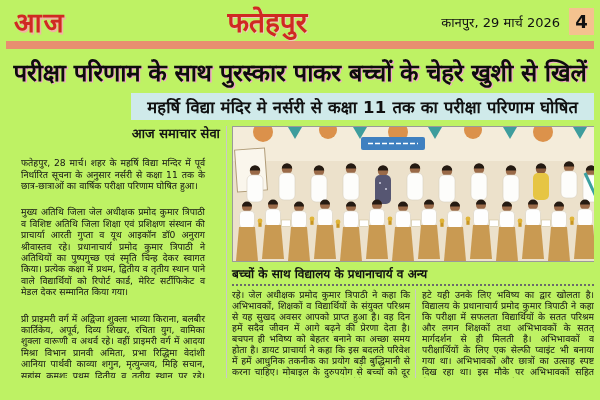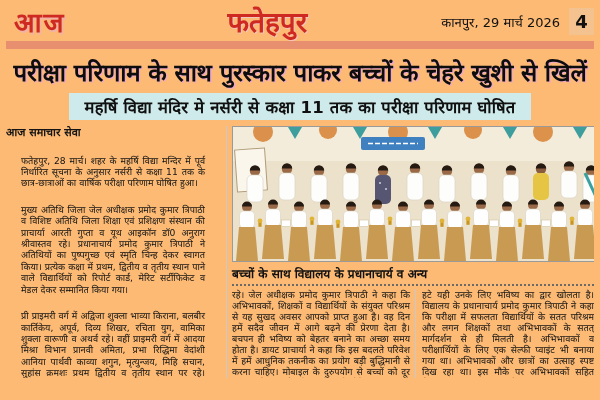--- a/index.html
+++ b/index.html
@@ -1,18 +1,18 @@
 <!DOCTYPE html>
 <html><head>
 <meta charset="utf-8">
 <style>
   html,body{margin:0;padding:0;background:#ffffff;}
   .page{
     position:relative; width:600px; height:400px; overflow:hidden;
-    background:#fdba74; font-family:"DejaVu Sans","Liberation Sans",sans-serif;
+    background:#bef264; font-family:"DejaVu Sans","Liberation Sans",sans-serif;
     color:#141414; box-sizing:border-box; padding:4px 6px 0 6px;
   }
   
   .masthead{display:flex; align-items:center; height:34px;}
   .mh-left{flex:1; text-align:left;}
   .mh-center{flex:1.2; text-align:center;}
   .mh-right{flex:1.4; text-align:right; white-space:nowrap;}
   .logo{
     display:inline-block; font-size:27px; font-weight:800; color:#cf2a22;
     letter-spacing:2px; text-shadow:1.5px 1.5px 0 #f2b3a4; padding-left:8px;
@@ -27,32 +27,32 @@
     background:#f4c28f; color:#111; font-size:18px; font-weight:700;
     text-align:center; vertical-align:middle;
   }
   .mast-rule{height:8px; background:#e88f70; margin-top:3px;}
   
   .headline{
     margin:6px 0 0 0; text-align:center; font-size:24px; font-weight:800;
     color:#0d0d0d; white-space:nowrap; letter-spacing:-0.3px;
     text-shadow:1.3px 1.3px 0 #f0a9c6;
   }
-  .subheadline-wrap{text-align:center; margin-top:5px;}
+  .subheadline-wrap{text-align:right; margin-top:5px;}
   .subheadline{
     display:inline-block; font-size:16.5px; font-weight:700; color:#101010;
     background:#cfeaea; padding:2px 16px; white-space:nowrap; letter-spacing:0.2px;
   }
   
   .body{display:flex; margin-top:6px; height:252px; overflow:hidden;}
   .col-left{
     width:214px; flex:none; padding-right:6px; border-right:1px solid #c9c9c9;
     font-size:9.2px; line-height:1.24; text-align:justify; overflow:hidden;
   }
-  .agency{text-align:left; font-weight:700; font-size:11px; margin-bottom:15px;}
+  .agency{text-align:right; font-weight:700; font-size:13px; margin-bottom:15px;}
   .col-left p{margin:15px; text-indent:0;}
   .col-right{flex:1; padding-left:5px; overflow:hidden;}
   .photo{
     width:368px; height:136px; border:1px solid #9a9a9a; box-sizing:border-box;
     overflow:hidden; background:#ece1cb;
   }
   .caption{font-size:12px; font-weight:700; padding:3px 0 1px 0; color:#111;}
   .dotted{border-top:2px dotted #6a6a6a; margin:1px 0 3px 0; height:0;}
   .two-cols{display:flex; overflow:hidden;}
   .two-cols p{

